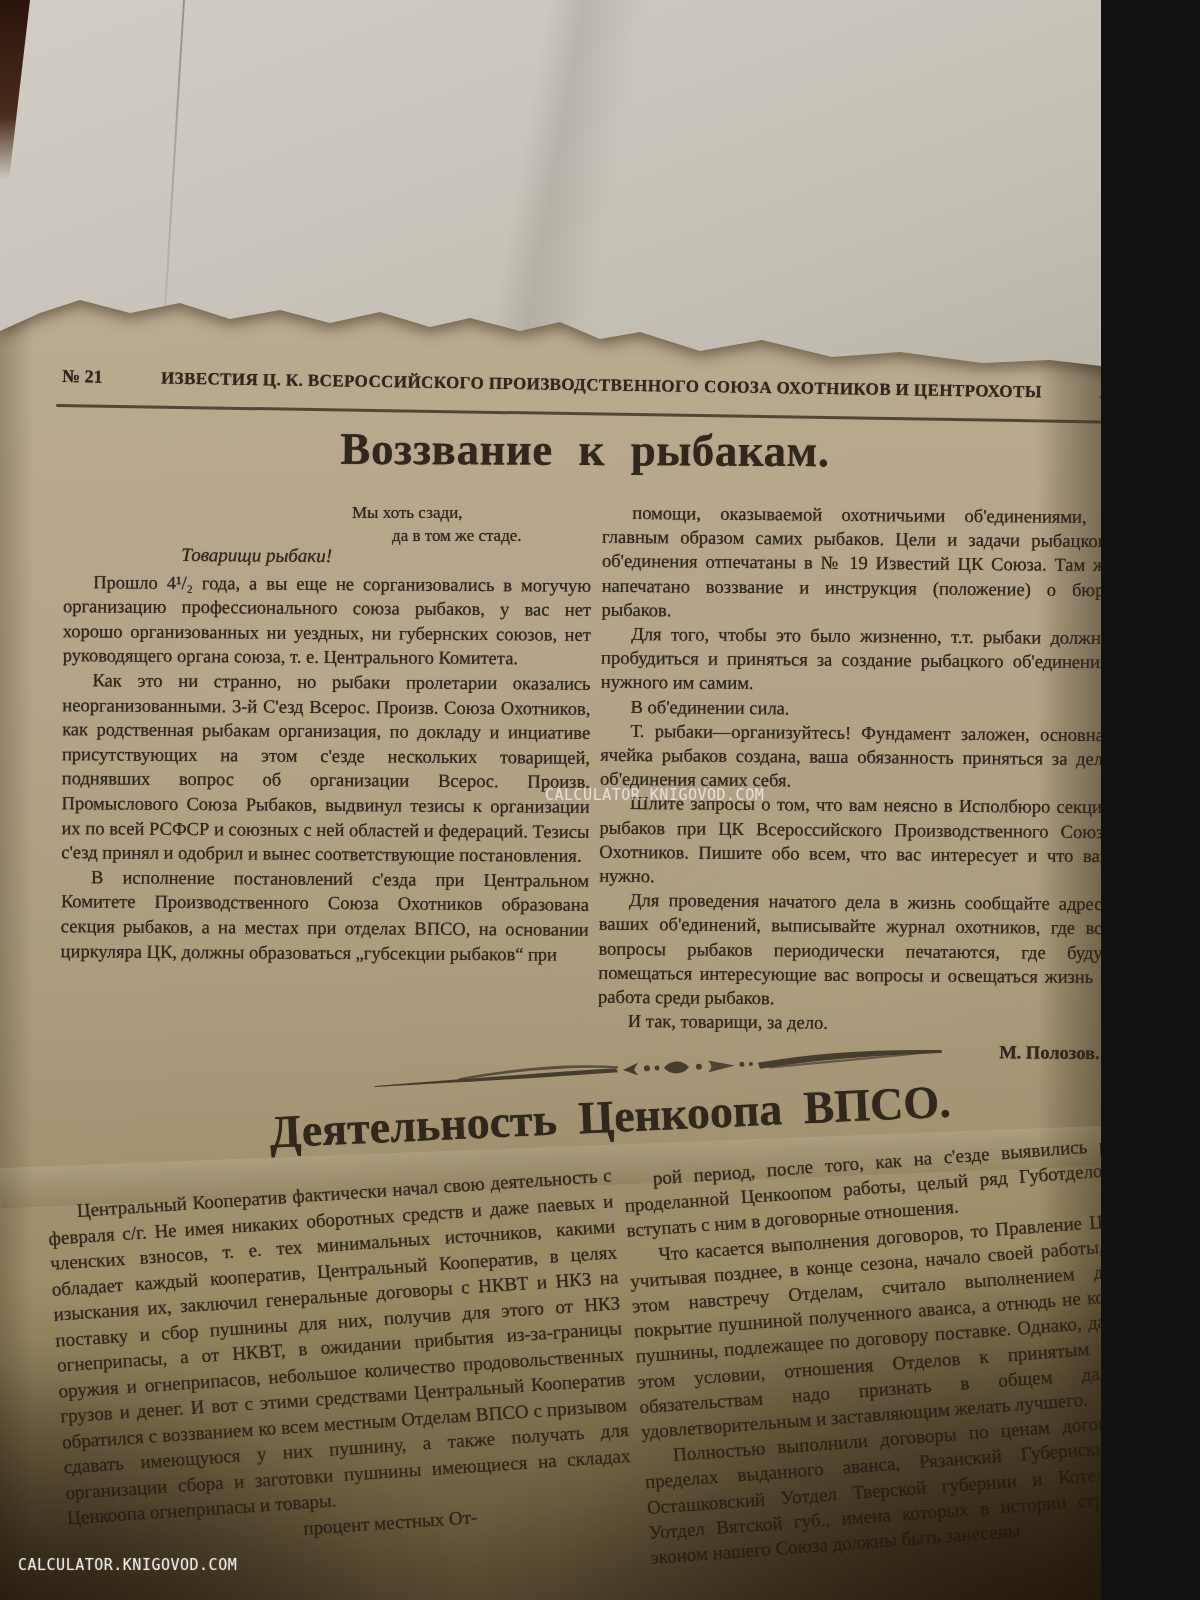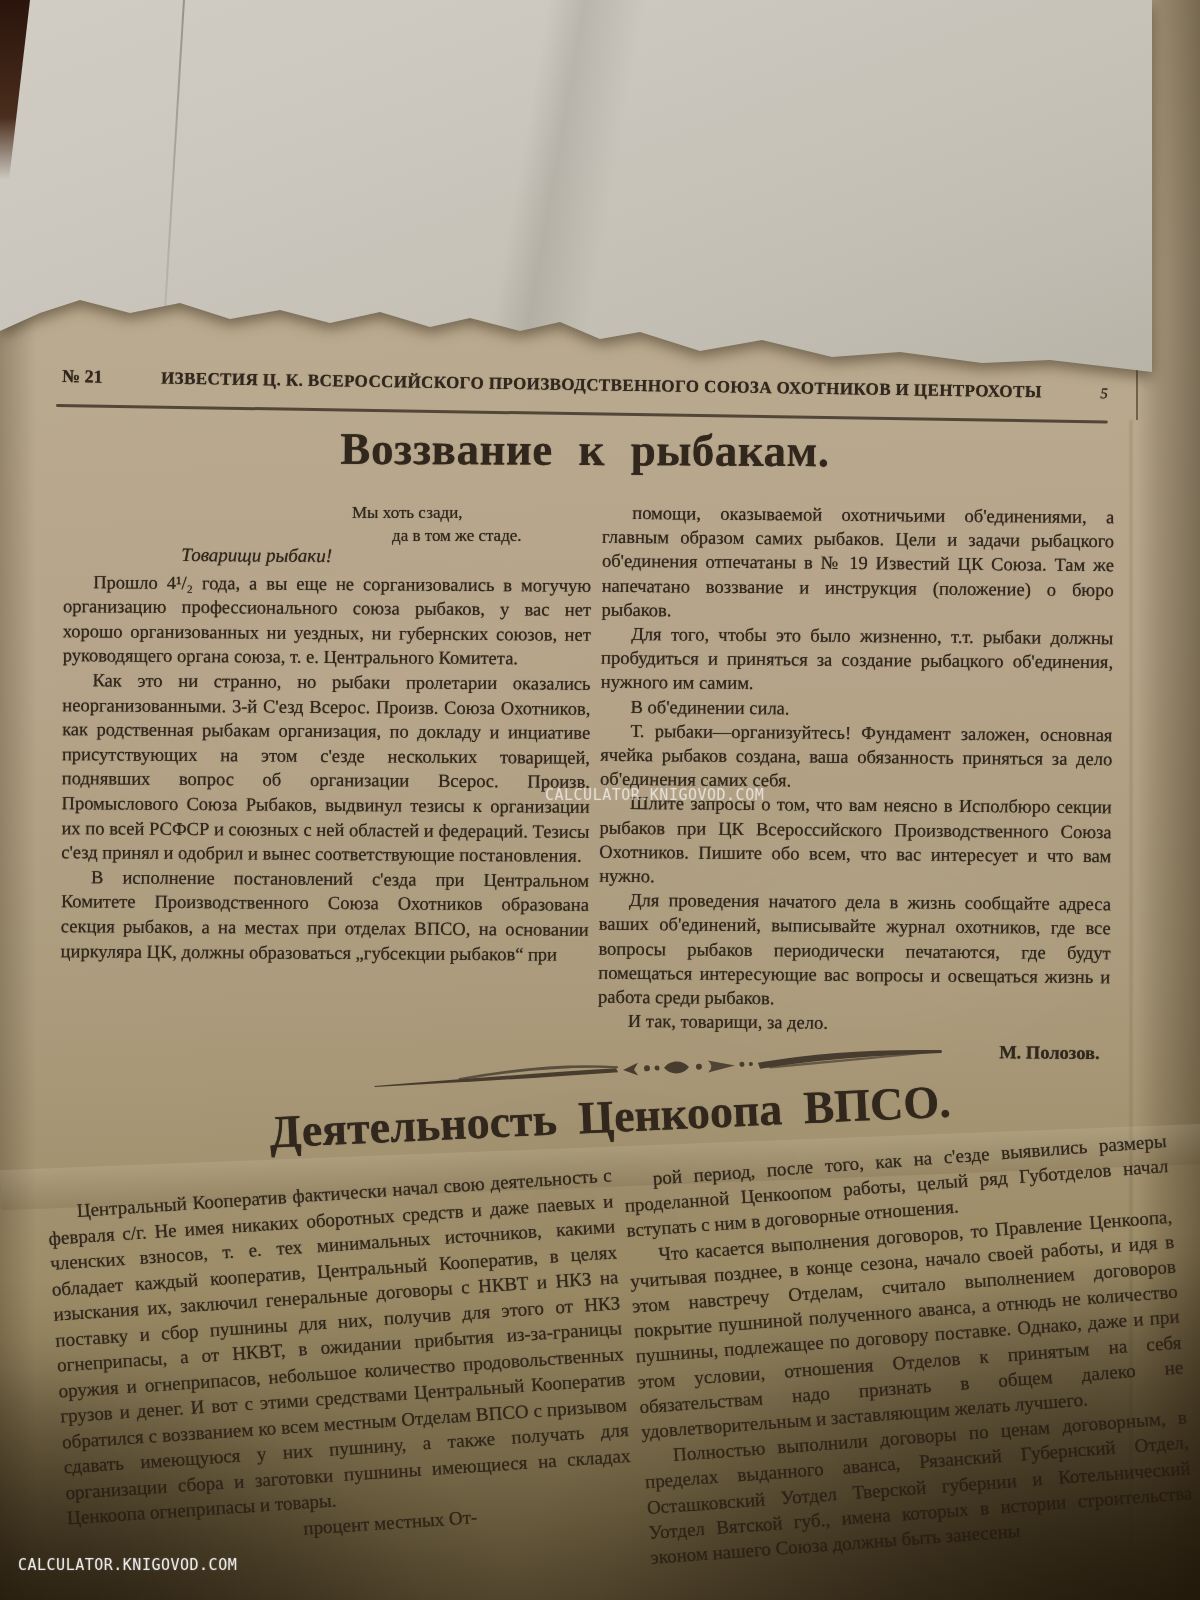--- a/index.html
+++ b/index.html
@@ -1,17 +1,17 @@
 <!DOCTYPE html>
 <html><head>
 <meta charset="utf-8">
 <style>
   html,body{margin:0;padding:0;background:#111;}
   .photo{
-    position:relative;width:1200px;height:1600px;overflow:hidden;
+    position:relative;width:1101px;height:1600px;overflow:hidden;
     font-family:"Liberation Serif", serif;
     background:#b3a286;
   }
   
   .np-bg{
     position:absolute;inset:0;
     background:
       radial-gradient(95% 42% at 100% 103%, rgba(25,16,5,0.62), transparent 62%),
       radial-gradient(75% 34% at 0% 104%, rgba(25,16,5,0.55), transparent 60%),
       linear-gradient(90deg, rgba(60,45,25,0.28), transparent 3%),

